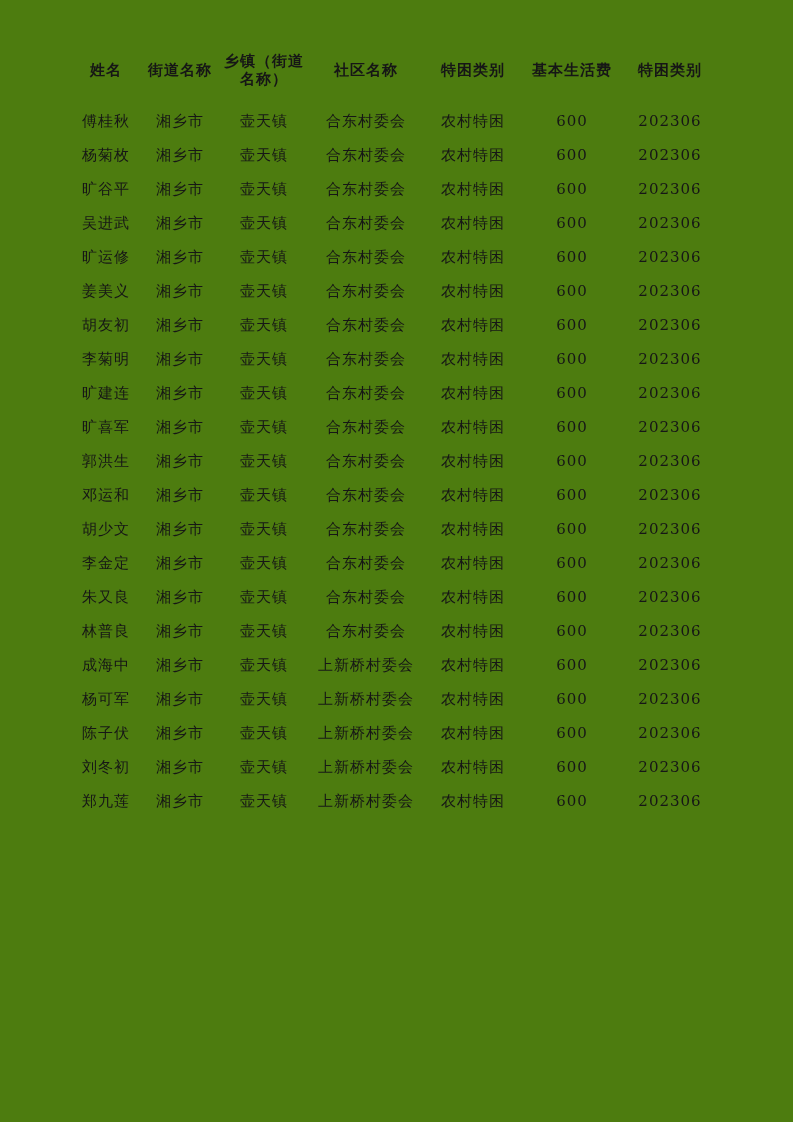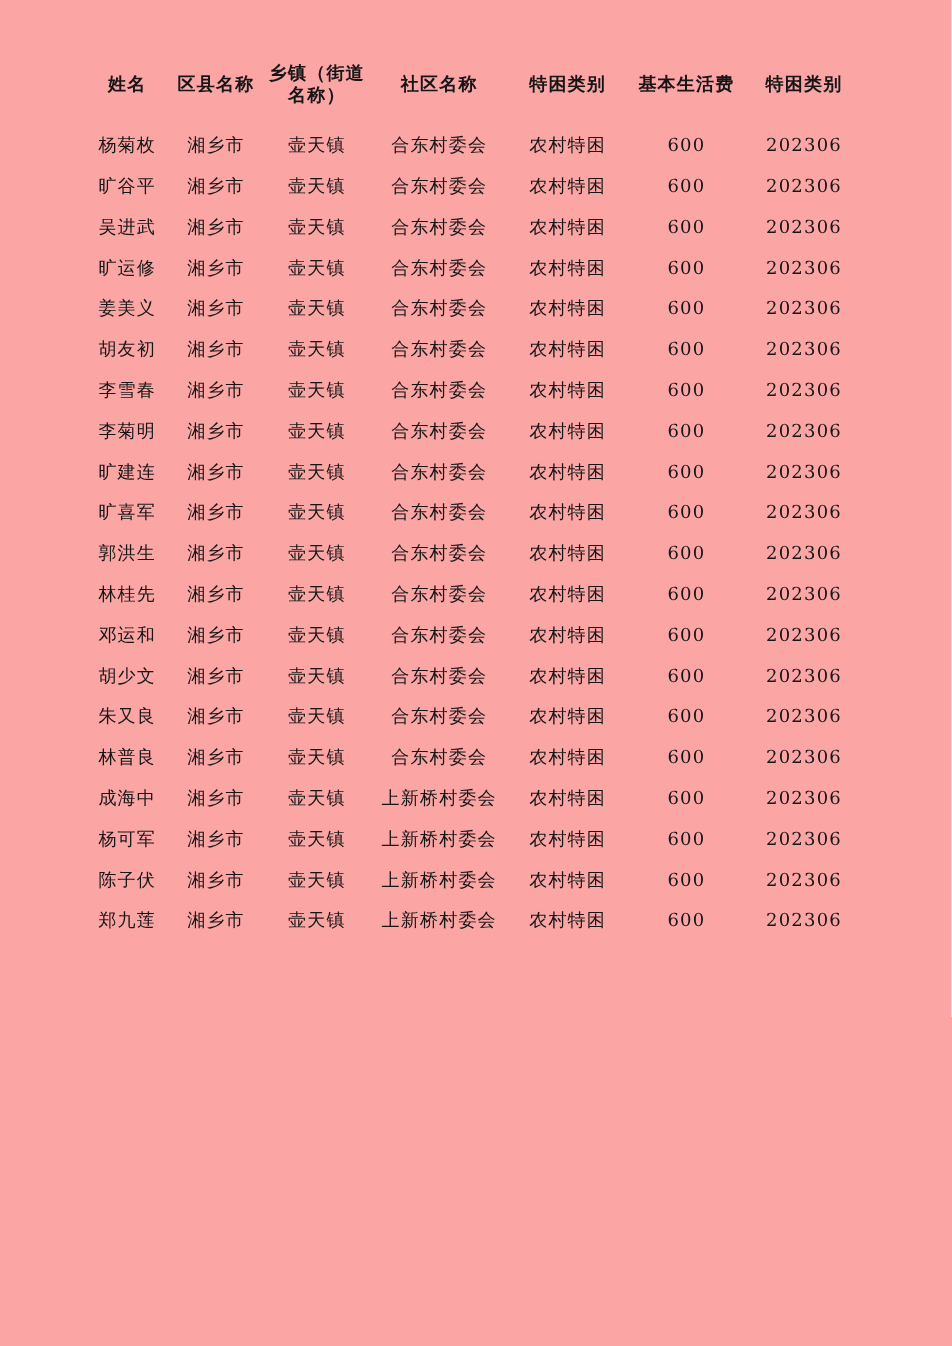--- a/index.html
+++ b/index.html
@@ -4,21 +4,21 @@
 <style>
   html, body {
     margin: 0;
     padding: 0;
     background: #ffffff;
   }
   .page {
     position: relative;
     width: 793px;
     height: 1122px;
-    background: #fca5a5;
+    background: #4d7c0f;
     overflow: hidden;
     font-family: "DejaVu Serif", "Liberation Serif", serif;
     color: #161616;
   }
   .table-wrap {
     padding: 50px 0 0 70px;
   }
   table.hardship {
     border-collapse: collapse;
     table-layout: fixed;
@@ -66,30 +66,39 @@
         <col class="c-district">
         <col class="c-township">
         <col class="c-community">
         <col class="c-category">
         <col class="c-fee">
         <col class="c-month">
       </colgroup>
       <thead>
         <tr>
           <th>姓名</th>
-          <th>区县名称</th>
+          <th>街道名称</th>
           <th>乡镇（街道名称）</th>
           <th>社区名称</th>
           <th>特困类别</th>
           <th>基本生活费</th>
           <th>特困类别</th>
         </tr>
       </thead>
       <tbody>
           <tr>
+    <td>傅桂秋</td>
+    <td>湘乡市</td>
+    <td>壶天镇</td>
+    <td>合东村委会</td>
+    <td>农村特困</td>
+    <td>600</td>
+    <td>202306</td>
+  </tr>
+          <tr>
     <td>杨菊枚</td>
     <td>湘乡市</td>
     <td>壶天镇</td>
     <td>合东村委会</td>
     <td>农村特困</td>
     <td>600</td>
     <td>202306</td>
   </tr>
           <tr>
     <td>旷谷平</td>
@@ -130,29 +139,20 @@
           <tr>
     <td>胡友初</td>
     <td>湘乡市</td>
     <td>壶天镇</td>
     <td>合东村委会</td>
     <td>农村特困</td>
     <td>600</td>
     <td>202306</td>
   </tr>
           <tr>
-    <td>李雪春</td>
-    <td>湘乡市</td>
-    <td>壶天镇</td>
-    <td>合东村委会</td>
-    <td>农村特困</td>
-    <td>600</td>
-    <td>202306</td>
-  </tr>
-          <tr>
     <td>李菊明</td>
     <td>湘乡市</td>
     <td>壶天镇</td>
     <td>合东村委会</td>
     <td>农村特困</td>
     <td>600</td>
     <td>202306</td>
   </tr>
           <tr>
     <td>旷建连</td>
@@ -175,47 +175,47 @@
           <tr>
     <td>郭洪生</td>
     <td>湘乡市</td>
     <td>壶天镇</td>
     <td>合东村委会</td>
     <td>农村特困</td>
     <td>600</td>
     <td>202306</td>
   </tr>
           <tr>
-    <td>林桂先</td>
-    <td>湘乡市</td>
-    <td>壶天镇</td>
-    <td>合东村委会</td>
-    <td>农村特困</td>
-    <td>600</td>
-    <td>202306</td>
-  </tr>
-          <tr>
     <td>邓运和</td>
     <td>湘乡市</td>
     <td>壶天镇</td>
     <td>合东村委会</td>
     <td>农村特困</td>
     <td>600</td>
     <td>202306</td>
   </tr>
           <tr>
     <td>胡少文</td>
     <td>湘乡市</td>
     <td>壶天镇</td>
     <td>合东村委会</td>
     <td>农村特困</td>
     <td>600</td>
     <td>202306</td>
   </tr>
           <tr>
+    <td>李金定</td>
+    <td>湘乡市</td>
+    <td>壶天镇</td>
+    <td>合东村委会</td>
+    <td>农村特困</td>
+    <td>600</td>
+    <td>202306</td>
+  </tr>
+          <tr>
     <td>朱又良</td>
     <td>湘乡市</td>
     <td>壶天镇</td>
     <td>合东村委会</td>
     <td>农村特困</td>
     <td>600</td>
     <td>202306</td>
   </tr>
           <tr>
     <td>林普良</td>
@@ -239,20 +239,29 @@
     <td>杨可军</td>
     <td>湘乡市</td>
     <td>壶天镇</td>
     <td>上新桥村委会</td>
     <td>农村特困</td>
     <td>600</td>
     <td>202306</td>
   </tr>
           <tr>
     <td>陈子伏</td>
+    <td>湘乡市</td>
+    <td>壶天镇</td>
+    <td>上新桥村委会</td>
+    <td>农村特困</td>
+    <td>600</td>
+    <td>202306</td>
+  </tr>
+          <tr>
+    <td>刘冬初</td>
     <td>湘乡市</td>
     <td>壶天镇</td>
     <td>上新桥村委会</td>
     <td>农村特困</td>
     <td>600</td>
     <td>202306</td>
   </tr>
           <tr>
     <td>郑九莲</td>
     <td>湘乡市</td>

